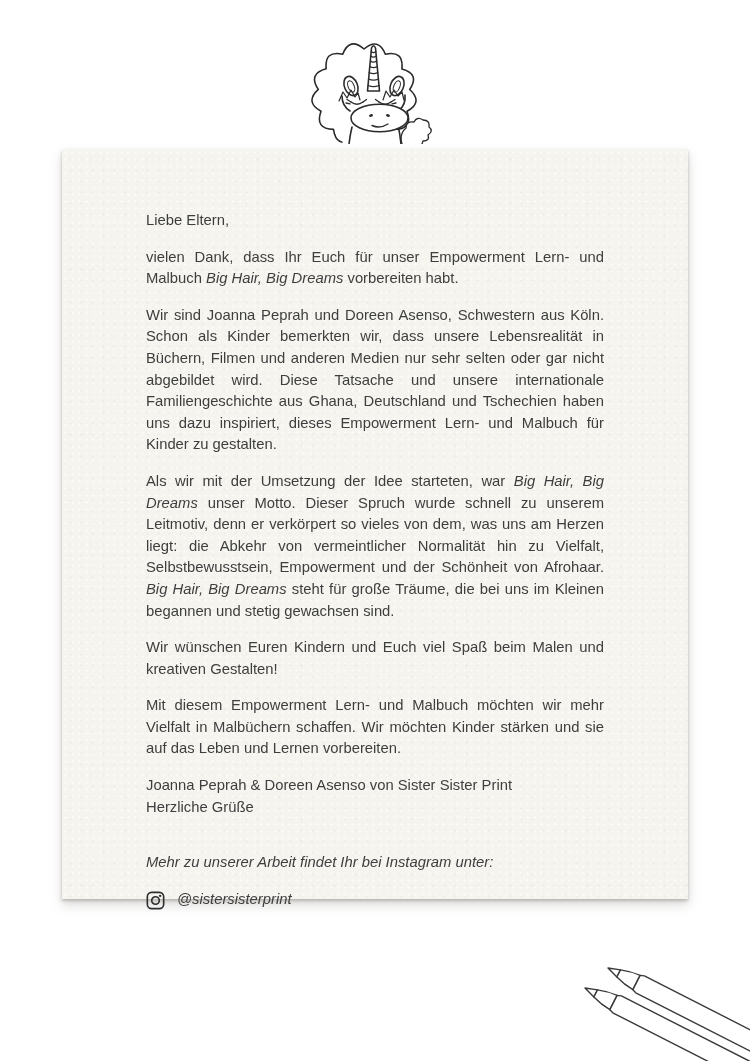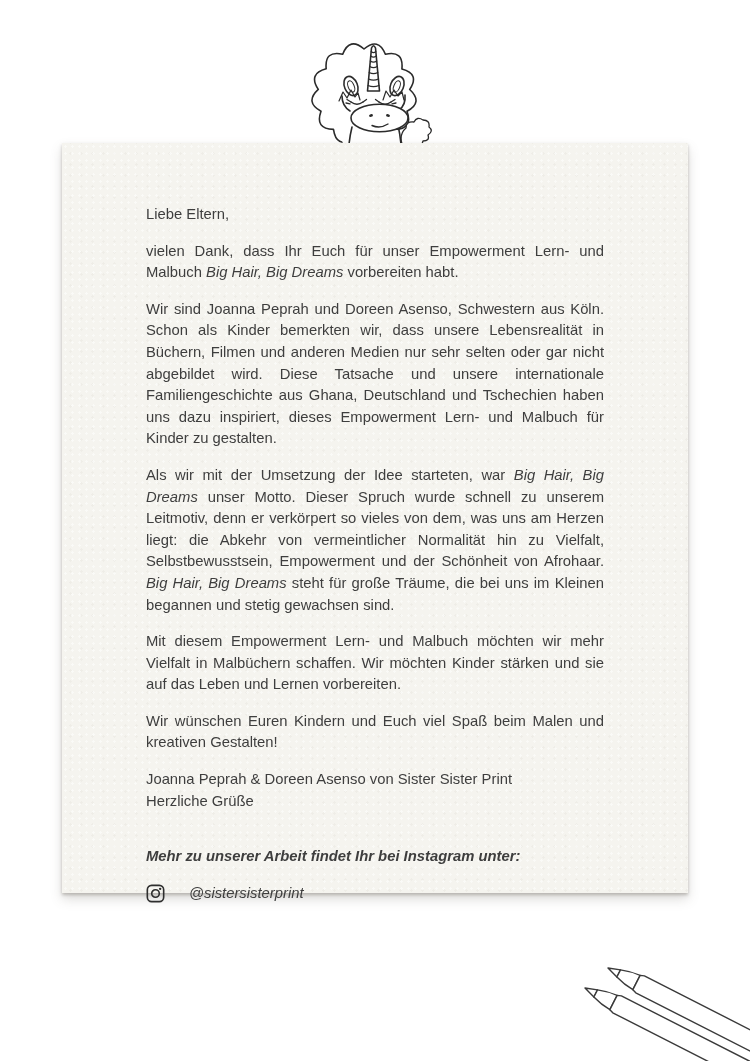--- a/index.html
+++ b/index.html
@@ -10,21 +10,21 @@
     position: relative;
   }
   .stage { position: absolute; inset: 0; overflow: hidden; }
 
   .unicorn {
     position: absolute; left: 295px; top: 38px;
     width: 172px; height: 106px;
   }
 
   .paper {
-    position: absolute; left: 62px; top: 143px;
+    position: absolute; left: 62px; top: 149px;
     width: 626px; height: 750px;
     background-color: #f5f4ef;
     background-image:
       radial-gradient(rgba(255,255,255,0.5) 1px, transparent 1.2px),
       radial-gradient(rgba(205,201,190,0.16) 1px, transparent 1.2px);
     background-size: 7px 7px, 11px 11px;
     background-position: 0 0, 3px 5px;
     box-shadow: 0 2px 3px rgba(100,95,85,0.35), 0 6px 11px rgba(100,95,85,0.22);
   }
 
@@ -33,24 +33,23 @@
     color: #3e3e3e;
     font-size: 14.8px;
     line-height: 21.6px;
   }
   .letter p { margin: 0 0 15px 0; }
   .letter p.just { text-align: justify; }
   .letter em { font-style: italic; font-weight: inherit; }
   .footer-note {
     margin-top: 34px !important;
     font-style: italic;
-    font-weight: bold;
   }
   .instagram-row {
-    display: flex; align-items: center; gap: 24px;
+    display: flex; align-items: flex-end; gap: 12px;
     margin-top: 7px;
     font-style: italic;
   }
   .instagram-row svg { flex: 0 0 auto; display: block; }
 
   .pens {
     position: absolute; right: 0; bottom: 0;
     width: 210px; height: 161px;
   }
 </style>
@@ -127,23 +126,23 @@
     <div class="letter">
 
       <p>Liebe Eltern,</p>
 
       <p class="just"><span>vielen Dank, dass Ihr Euch für unser Empowerment Lern- und Malbuch </span><em>Big Hair, Big Dreams</em><span> vorbereiten habt.</span></p>
 
       <p class="just">Wir sind Joanna Peprah und Doreen Asenso, Schwestern aus Köln. Schon als Kinder bemerkten wir, dass unsere Lebensrealität in Büchern, Filmen und anderen Medien nur sehr selten oder gar nicht abgebildet wird. Diese Tatsache und unsere internationale Familiengeschichte aus Ghana, Deutschland und Tschechien haben uns dazu inspiriert, dieses Empowerment Lern- und Malbuch für Kinder zu gestalten.</p>
 
       <p class="just"><span>Als wir mit der Umsetzung der Idee starteten, war </span><em>Big Hair, Big Dreams</em><span> unser Motto. Dieser Spruch wurde schnell zu unserem Leitmotiv, denn er verkörpert so vieles von dem, was uns am Herzen liegt: die Abkehr von vermeintlicher Normalität hin zu Vielfalt, Selbstbewusstsein, Empowerment und der Schönheit von Afrohaar. </span><em>Big Hair, Big Dreams</em><span> steht für große Träume, die bei uns im Kleinen begannen und stetig gewachsen sind.</span></p>
 
+      <p class="just">Wir wünschen Euren Kindern und Euch viel Spaß beim Malen und kreativen Gestalten!</p>
+
       <p class="just">Mit diesem Empowerment Lern- und Malbuch möchten wir mehr Vielfalt in Malbüchern schaffen. Wir möchten Kinder stärken und sie auf das Leben und Lernen vorbereiten.</p>
-
-      <p class="just">Wir wünschen Euren Kindern und Euch viel Spaß beim Malen und kreativen Gestalten!</p>
 
       <p class="closing-block">
         </p>
         <div>Joanna Peprah &amp; Doreen Asenso von Sister Sister Print</div>
         <div>Herzliche Grüße</div>
       <p></p>
 
       <p class="footer-note">Mehr zu unserer Arbeit findet Ihr bei Instagram unter:</p>
 
       <div class="instagram-row">

